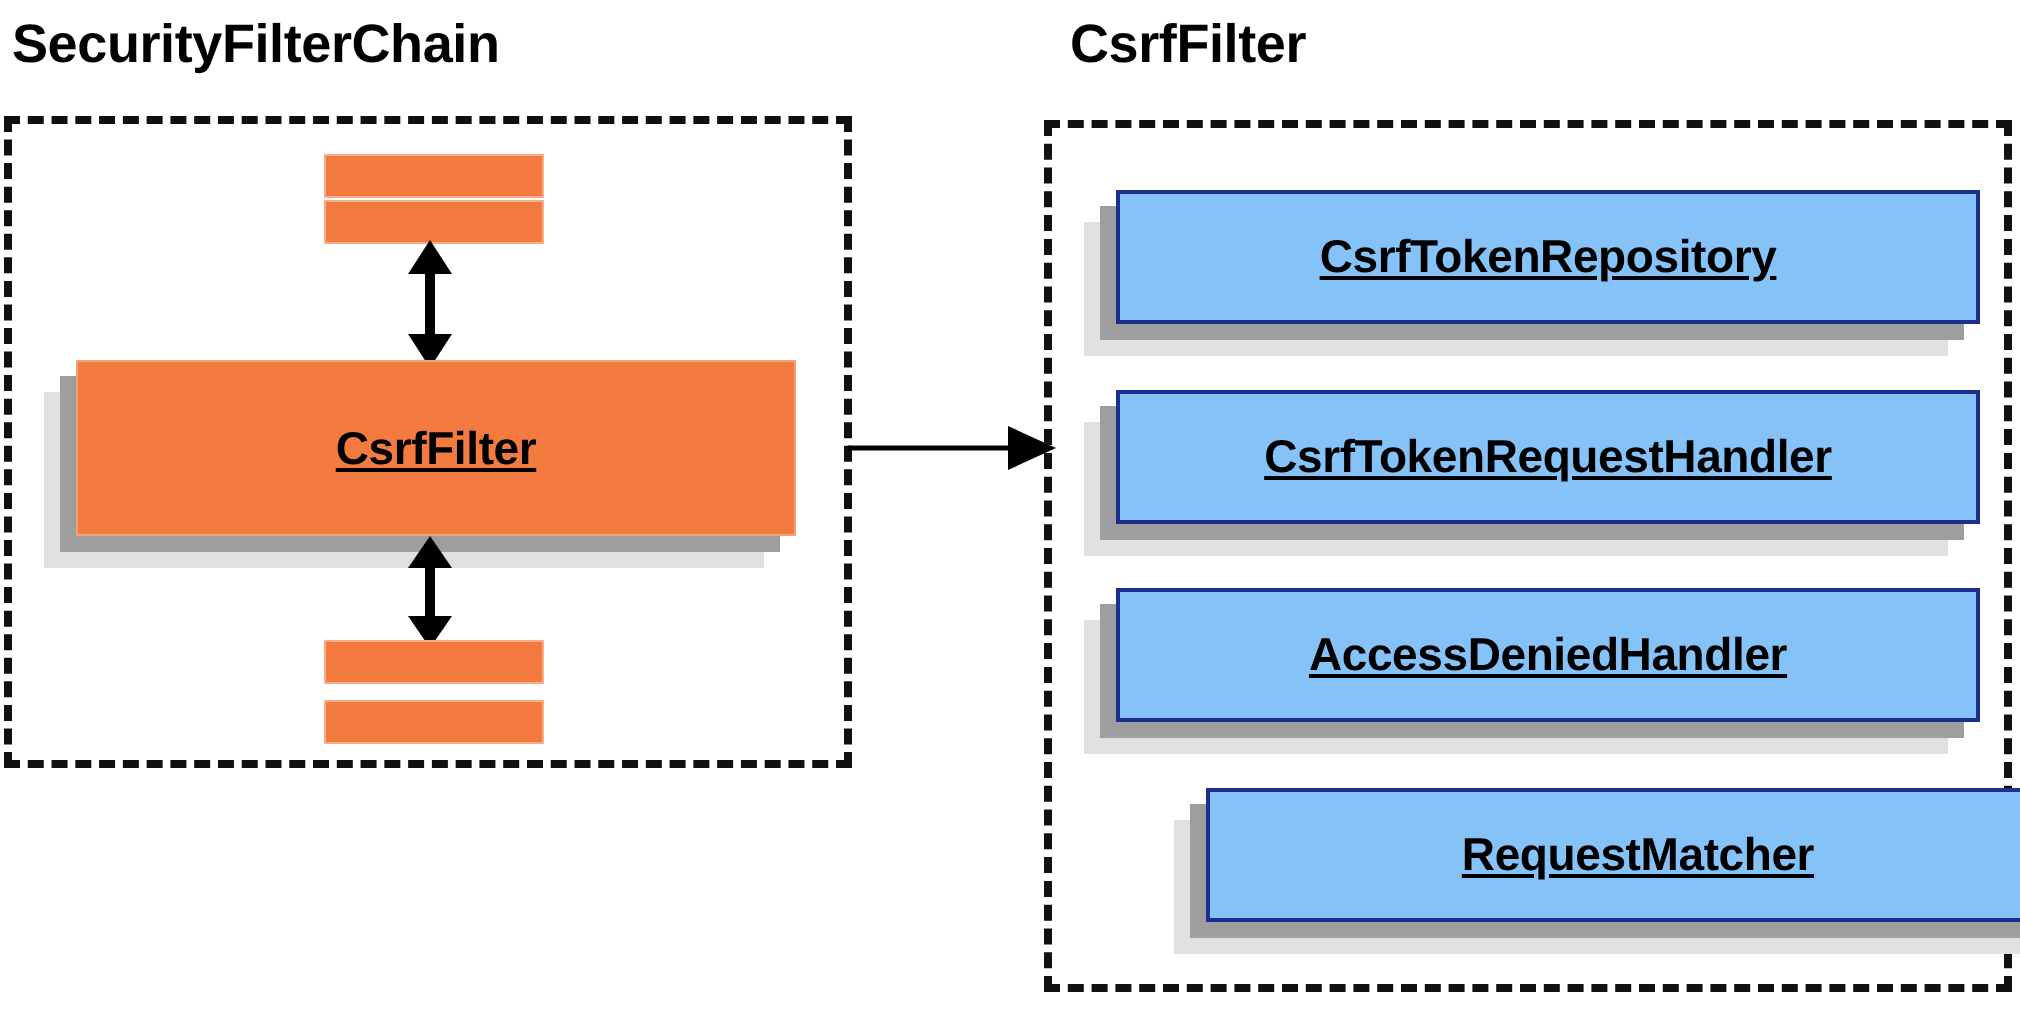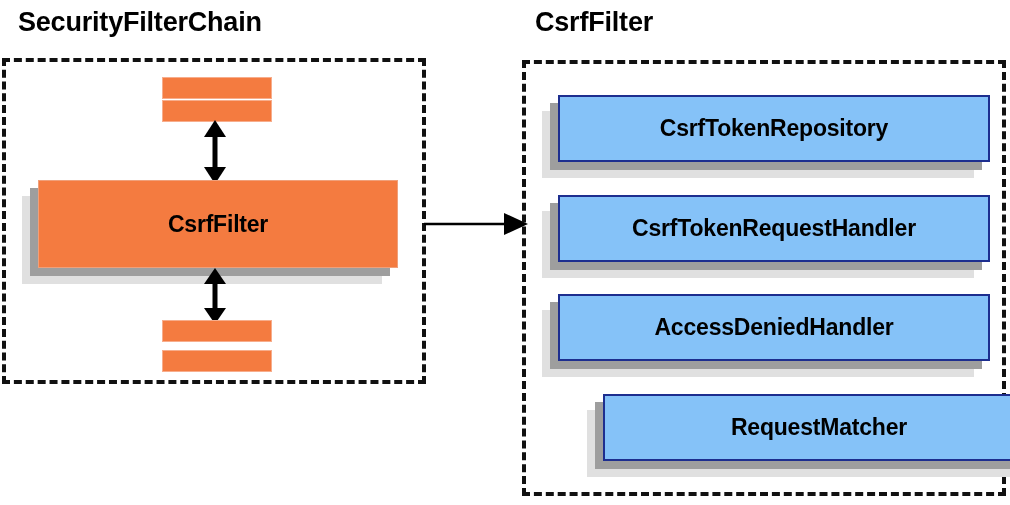--- a/index.html
+++ b/index.html
@@ -21,21 +21,21 @@
   
   .panel-title {
     position: absolute;
     font-size: 27px;
     font-weight: bold;
     color: #000000;
     letter-spacing: -0.2px;
     white-space: nowrap;
     line-height: 1;
   }
-  #title-left  { left: 18px;  top: 9px; }
+  #title-left  { left: 6px;  top: 9px; }
   #title-right { left: 535px; top: 9px; }
 
   
   .dashed-panel {
     position: absolute;
     border: 4px dashed #111111;
     box-sizing: border-box;
     background: transparent;
   }
   #panel-left  { left: 2px;   top: 58px; width: 424px; height: 326px; }
@@ -56,20 +56,21 @@
   .node .shadow-far  { background: #e0e0e0; transform: translate(-16px, 16px); }
   .node .shadow-near { background: #9e9e9e; transform: translate(-8px, 8px); }
   .node .face {
     position: absolute;
     left: 0; top: 0;
     width: 100%; height: 100%;
     box-sizing: border-box;
     display: flex;
     align-items: center;
     justify-content: center;
+    text-decoration: underline;
   }
   .node .label {
     font-size: 23px;
     font-weight: bold;
     color: #000000;
     white-space: nowrap;
     letter-spacing: -0.2px;
   }
 
   

